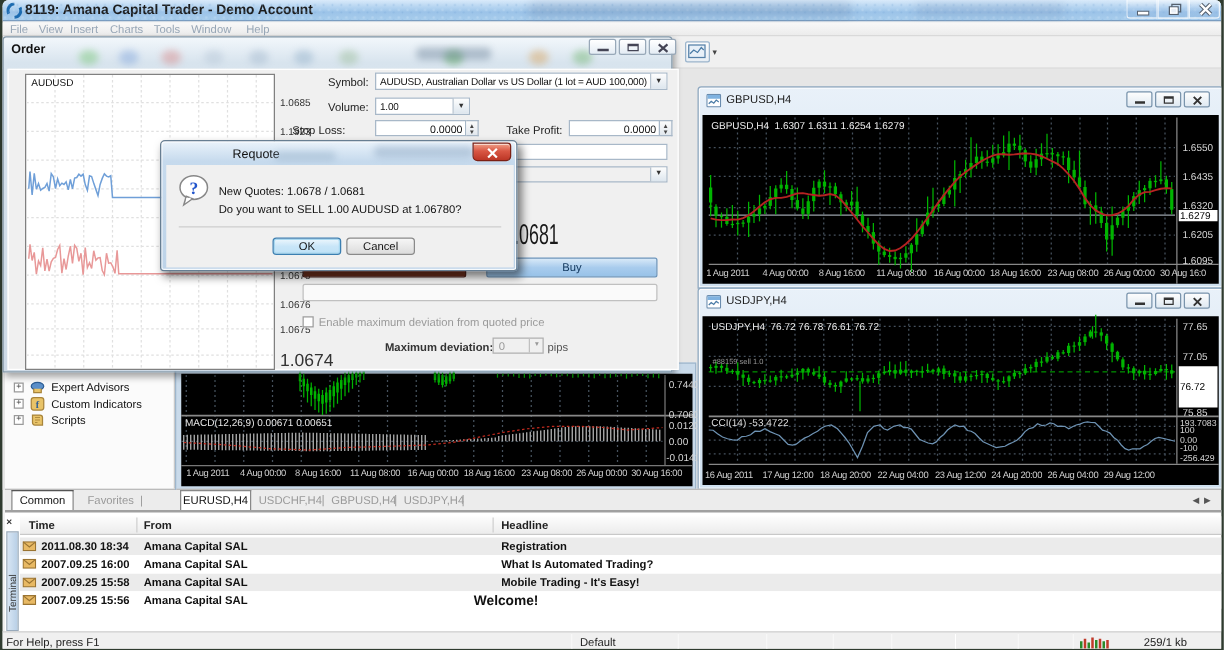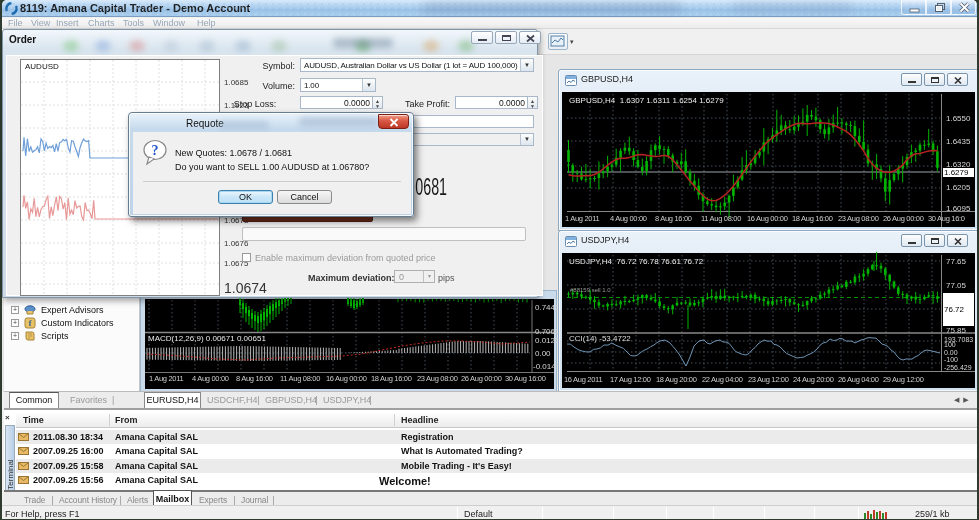--- a/index.html
+++ b/index.html
@@ -874,32 +874,20 @@
       </div>
       <div class="abs" style="left:12px;top:63px;width:963px;height:14px;background:#ffffff;">
         <svg class="abs" style="left:2px;top:3px" width="11" height="8" viewBox="0 0 11 8">
           <rect x="0.5" y="0.5" width="10" height="7" fill="#e8b964" stroke="#9a7432"></rect>
           <path d="M0.5 0.5 L5.5 4.5 L10.5 0.5" fill="none" stroke="#9a7432"></path>
         </svg>
         <div class="abs txt" style="left:17px;top:2px;font-size:9px;font-weight:bold;color:#111;">2007.09.25 15:56</div>
         <div class="abs txt" style="left:99px;top:2px;font-size:9px;font-weight:bold;color:#111;">Amana Capital SAL</div>
         <div class="abs txt" style="left:363px;top:2px;font-size:11px;font-weight:bold;color:#111;">Welcome!</div>
       </div>
-      <div class="abs" style="left:0px;top:80px;width:975px;height:17px;background:#ececec;border-top:2px solid #777;">
-        <div class="abs txt" style="left:20px;top:3px;font-size:8.5px;letter-spacing:-0.1px;color:#888;">Trade</div>
-        <div class="abs txt" style="left:55px;top:3px;font-size:8.5px;letter-spacing:-0.1px;color:#888;">Account History</div>
-        <div class="abs txt" style="left:123px;top:3px;font-size:8.5px;letter-spacing:-0.1px;color:#888;">Alerts</div>
-        <div class="abs txt" style="left:195px;top:3px;font-size:8.5px;letter-spacing:-0.1px;color:#888;">Experts</div>
-        <div class="abs txt" style="left:237px;top:3px;font-size:8.5px;letter-spacing:-0.1px;color:#888;">Journal</div>
-        <div class="abs" style="left:48px;top:4px;width:1px;height:9px;background:#aaa;"></div>
-        <div class="abs" style="left:116px;top:4px;width:1px;height:9px;background:#aaa;"></div>
-        <div class="abs" style="left:230px;top:4px;width:1px;height:9px;background:#aaa;"></div>
-        <div class="abs" style="left:269px;top:4px;width:1px;height:9px;background:#aaa;"></div>
-        <div class="abs" style="left:149px;top:-2px;width:39px;height:17px;background:#fff;border:1px solid #555;border-bottom:none;font-size:9px;font-weight:bold;color:#111;text-align:center;line-height:16px;">Mailbox</div>
-      </div>
     </div>
     <div class="abs" style="left:0;top:505px;width:975px;height:14px;background:#f0f0f0;border-top:1px solid #cfcfcf;">
       <div class="abs txt" style="left:3px;top:3px;font-size:9px;color:#222;">For Help, press F1</div>
       <div class="abs" style="left:455px;top:1px;width:1px;height:12px;background:#d8d8d8;border-right:1px solid #fff;"></div>
       <div class="abs" style="left:540px;top:1px;width:1px;height:12px;background:#d8d8d8;border-right:1px solid #fff;"></div>
       <div class="abs" style="left:611px;top:1px;width:1px;height:12px;background:#d8d8d8;border-right:1px solid #fff;"></div>
       <div class="abs" style="left:664px;top:1px;width:1px;height:12px;background:#d8d8d8;border-right:1px solid #fff;"></div>
       <div class="abs" style="left:711px;top:1px;width:1px;height:12px;background:#d8d8d8;border-right:1px solid #fff;"></div>
       <div class="abs" style="left:762px;top:1px;width:1px;height:12px;background:#d8d8d8;border-right:1px solid #fff;"></div>
       <div class="abs" style="left:812px;top:1px;width:1px;height:12px;background:#d8d8d8;border-right:1px solid #fff;"></div>
@@ -1001,20 +989,21 @@
       <div class="abs" style="left:2px;top:2px;font-size:5px;color:#444;line-height:4px;">▲</div>
       <div class="abs" style="left:2px;top:7px;font-size:5px;color:#444;line-height:4px;">▼</div>
     </div>
     <div class="abs" style="left:297px;top:85px;width:234px;height:13px;background:#fff;border:1px solid #a8b8c8;"></div>
     <div class="abs" style="left:297px;top:103px;width:234px;height:13px;background:#f0f0f0;border:1px solid #a8b8c8;">
       <div class="abs txt" style="left:3px;top:2px;font-size:8px;letter-spacing:-0.15px;color:#888;max-width:218px;overflow:hidden;"></div>
       <div class="abs" style="right:0px;top:0px;width:13px;height:11px;background:linear-gradient(#fdfdfd,#dde6ee);border-left:1px solid #b8c4d0;text-align:center;font-size:6px;color:#333;line-height:11px;">▼</div>
     </div>
     <div class="abs txt" style="left:250px;top:144px;width:194px;text-align:right;font-size:23px;color:#1a1a1a;transform:scaleX(0.62);transform-origin:100% 50%;">1.0678 / 1.0681</div>
     <div class="abs" style="left:239px;top:176px;width:131px;height:16px;background:linear-gradient(#a05038,#6a2c1a);border:1px solid #502018;border-radius:2px;"></div>
+    <div class="abs" style="left:386px;top:176px;width:137px;height:16px;background:linear-gradient(#d8e9f8,#a9cced 50%,#98c2e8);border:1px solid #6a94bc;border-radius:2px;text-align:center;font-size:9px;color:#143a60;line-height:15px;">Buy</div>
     <div class="abs" style="left:239px;top:197px;width:284px;height:14px;background:#fafafa;border:1px solid #c0c0c0;border-radius:2px;"></div>
     <div class="abs" style="left:239px;top:223px;width:9px;height:9px;background:#fff;border:1px solid #9a9a9a;"></div>
     <div class="abs txt" style="left:252px;top:223px;font-size:9px;color:#9a9a9a;">Enable maximum deviation from quoted price</div>
     <div class="abs txt" style="left:305px;top:243px;width:80px;text-align:right;font-size:9px;font-weight:bold;color:#333;">Maximum deviation:</div>
     <div class="abs" style="left:391px;top:240px;width:41px;height:13px;background:#f0f0f0;border:1px solid #b0b0b0;">
       <div class="abs txt" style="left:4px;top:1px;font-size:9px;color:#999;">0</div>
       <div class="abs" style="left:28px;top:0px;width:12px;height:11px;border-left:1px solid #c0c0c0;font-size:6px;color:#999;text-align:center;line-height:11px;">▾</div>
     </div>
     <div class="abs txt" style="left:435px;top:243px;font-size:9px;color:#555;">pips</div>
   </div>

